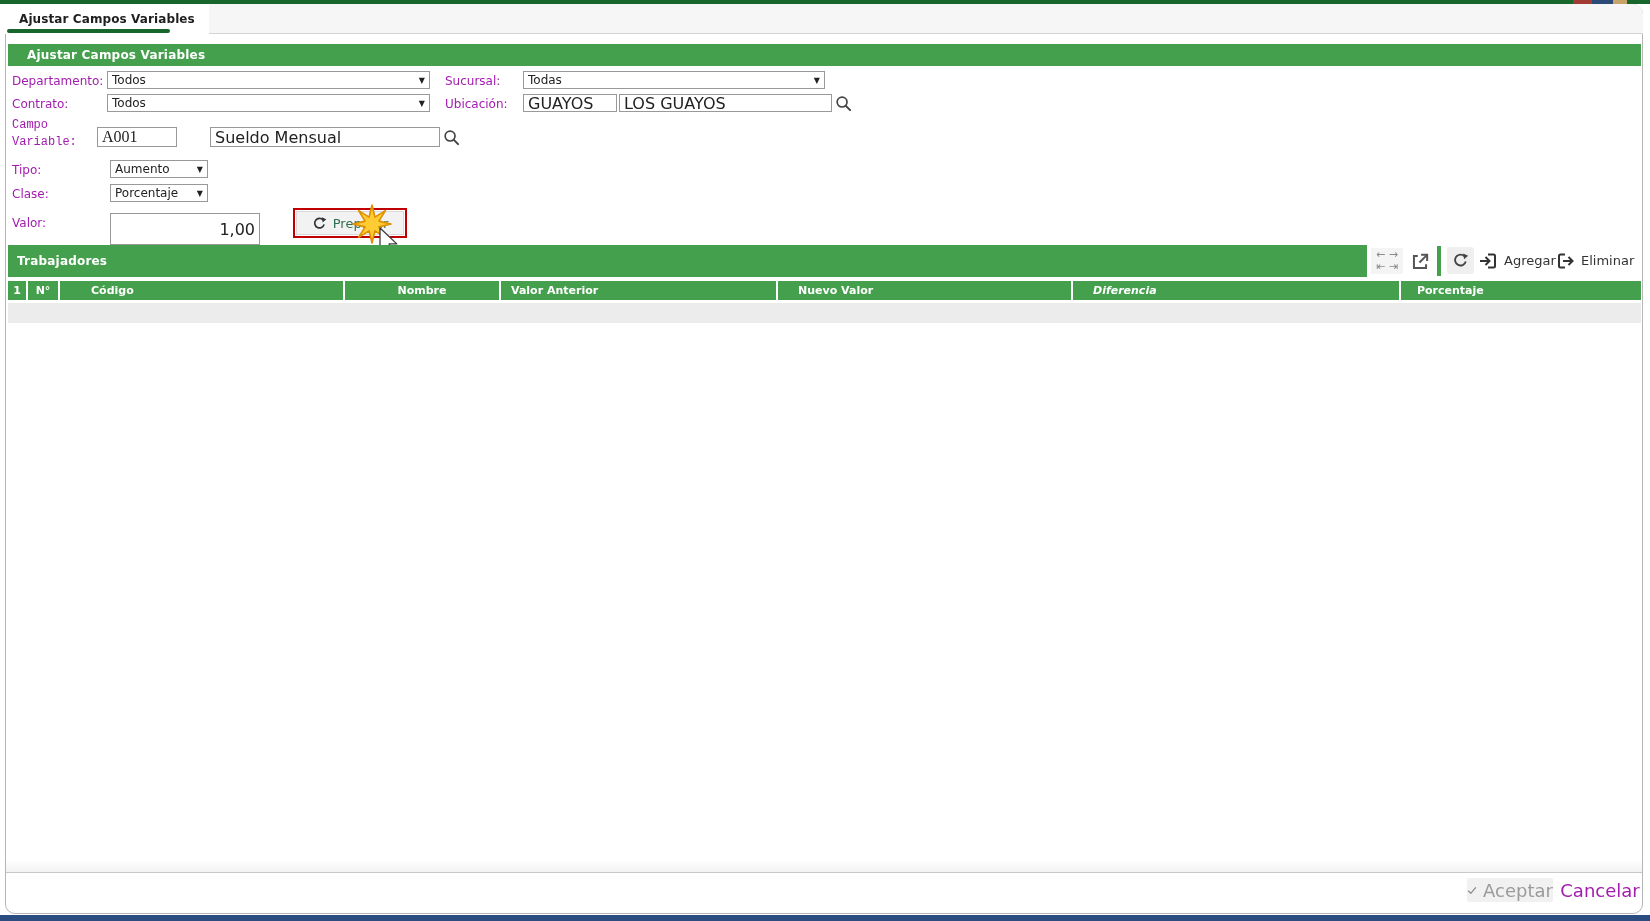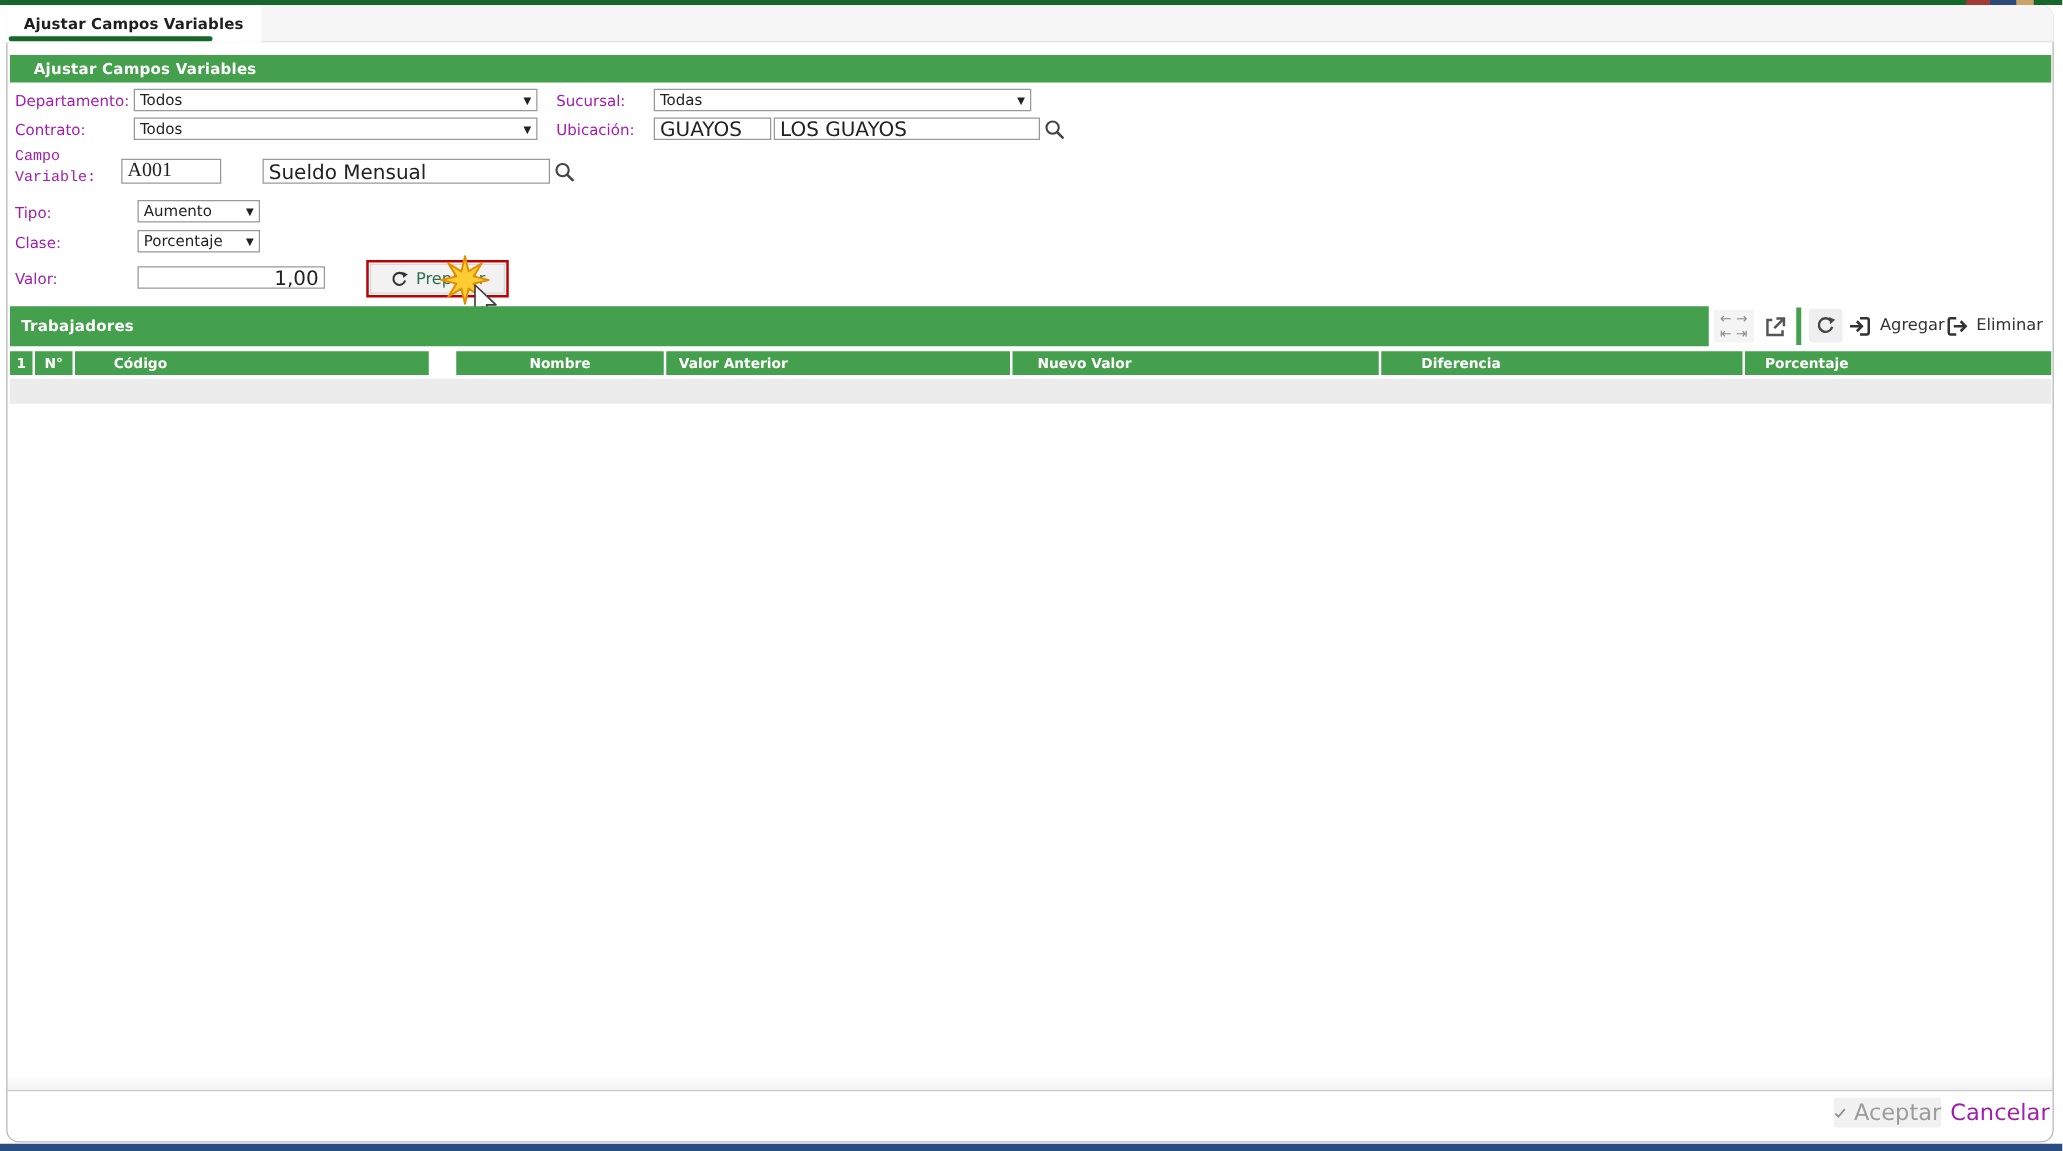--- a/index.html
+++ b/index.html
@@ -152,21 +152,21 @@
 </div>
 
 <div class="abs field-box selectbox" style="left:110px;top:160px;width:98px;height:18px;">
   <span>Aumento</span>
   <span class="caret">▼</span>
 </div>
 <div class="abs field-box selectbox" style="left:110px;top:184px;width:98px;height:18px;">
   <span>Porcentaje</span>
   <span class="caret">▼</span>
 </div>
-<input class="abs txt" style="left: 110px; top: 213px; width: 150px; height: 18px; text-align: right;" value="1,00">
+<input class="abs txt" style="left: 110px; top: 213px; width: 150px; height: 32px; text-align: right;" value="1,00">
 
 <div class="abs preparar-wrap">
   <div class="preparar-btn">
     <svg width="15" height="15" viewBox="0 0 20 20">
         <path d="M16.2 11.2 A6.4 6.4 0 1 1 14.8 5.2" fill="none" stroke="#333" stroke-width="2.2"></path>
         <polygon points="13.2,1.8 19,4.4 14.2,8.6" fill="#333"></polygon>
       </svg>
     <span>Preparar</span>
   </div>
 </div>
@@ -212,24 +212,24 @@
     <line x1="7" y1="10" x2="16" y2="10" stroke="#333" stroke-width="2"></line>
     <polyline points="12.5,6 16.5,10 12.5,14" fill="none" stroke="#333" stroke-width="2"></polyline>
   </svg>
   <span>Eliminar</span>
 </div>
 
 <div class="abs thead">
   <div class="th c" style="width:18px;">1</div>
   <div class="th c" style="width:30px;">N°</div>
   <div class="th" style="width:283px;padding-left:31px;">Código</div>
-  <div class="th c" style="width:166px;margin-left:20px;">Nombre</div>
+  <div class="th c" style="width:154px;">Nombre</div>
   <div class="th" style="width:275px;padding-left:10px;">Valor Anterior</div>
   <div class="th" style="width:293px;padding-left:20px;">Nuevo Valor</div>
-  <div class="th" style="width:289px;padding-left:32px;">Diferencia</div>
+  <div class="th" style="width:326px;padding-left:20px;font-style:italic;">Diferencia</div>
   <div class="th" style="flex:1;padding-left:16px;">Porcentaje</div>
 </div>
 <div class="abs empty-row"></div>
 
 <div class="abs footer-shadow"></div>
 <div class="abs footer-sep"></div>
 <div class="abs btn btn-aceptar">
   <svg width="15" height="13" viewBox="0 0 16 14">
       <polyline points="2,7.5 6,11.5 14,2" fill="none" stroke="#8f8f8f" stroke-width="2.2"></polyline>
     </svg>

